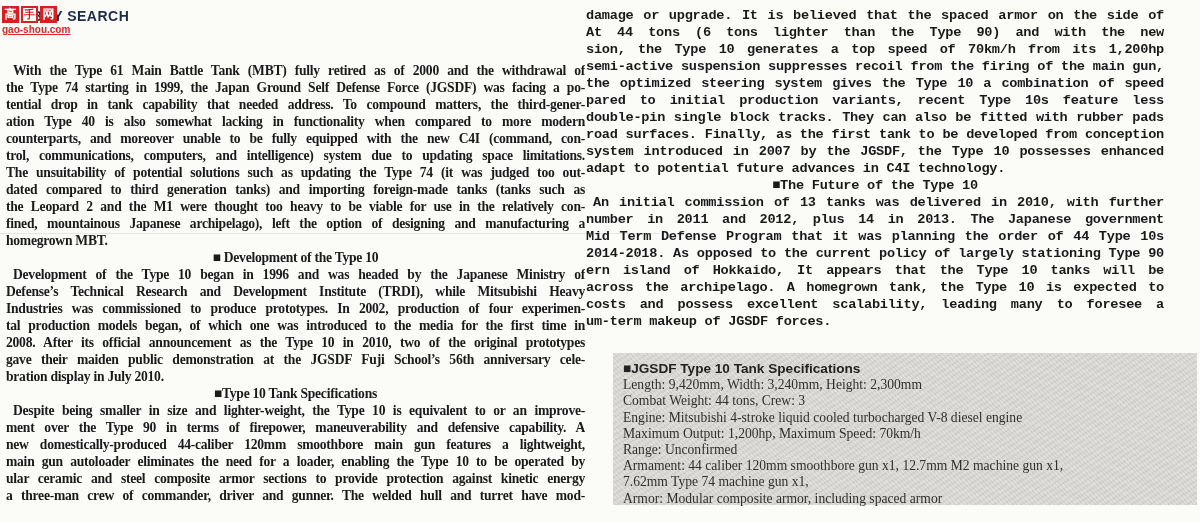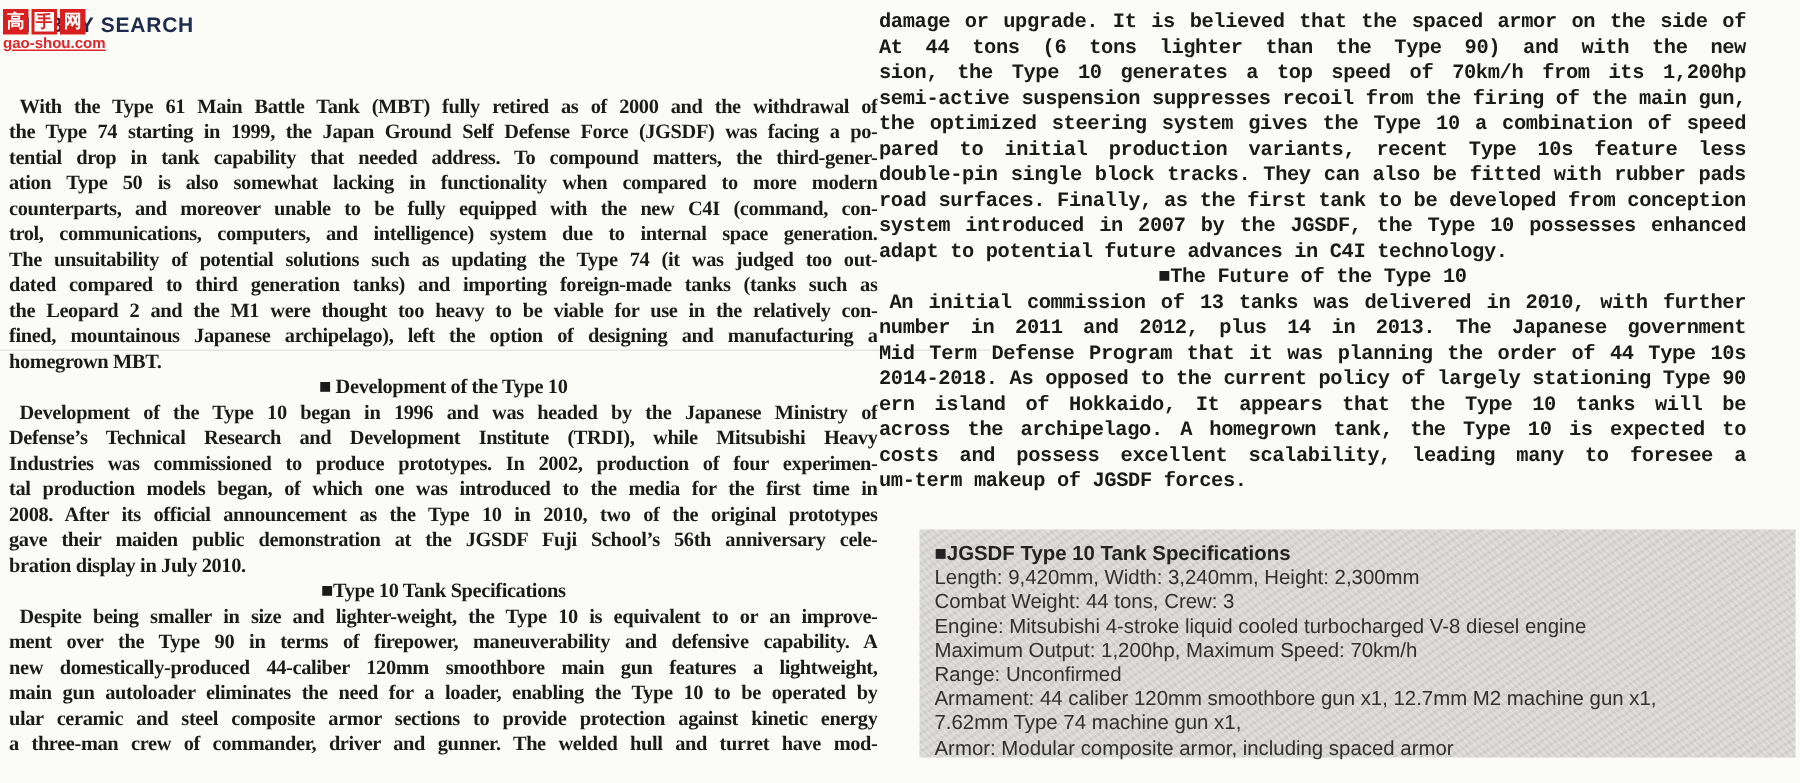--- a/index.html
+++ b/index.html
@@ -42,21 +42,21 @@
       repeating-linear-gradient(-33deg, rgba(120,120,115,0.10) 0 2px, rgba(0,0,0,0) 2px 5px);
     font-family:"Liberation Sans","DejaVu Sans",sans-serif;
     color:#2f2f2f;
     font-size:13.6px;
   }
   .spec-title{
     font-weight:bold;color:#222;
     height:16.2px;line-height:16.2px;overflow:hidden;
   }
   .spec-line{
-    height:16.2px;line-height:16.2px;overflow:hidden;white-space:nowrap;
+    height:16.2px;line-height:16.2px;overflow:hidden;white-space:nowrap;font-family:Liberation Serif, serif;
   }
   
   .watermark{position:absolute;left:2px;top:4px;width:170px;height:34px;z-index:5;}
   .wm-overlay-text{
     position:absolute;left:8px;top:4px;z-index:1;
     font-family:"Liberation Sans","DejaVu Sans",sans-serif;
     font-weight:bold;font-size:14px;letter-spacing:0.5px;
     color:#1d2b4a;white-space:nowrap;
   }
   .wm-sq{
@@ -81,23 +81,23 @@
 
 <div class="page">
 
   <div class="scan-fold"></div>
 
   <div class="col col-left" id="left-col">
       <div class="para">
         <div class="line indent">With the Type 61 Main Battle Tank (MBT) fully retired as of 2000 and the withdrawal of</div>
         <div class="line">the Type 74 starting in 1999, the Japan Ground Self Defense Force (JGSDF) was facing a po-</div>
         <div class="line">tential drop in tank capability that needed address. To compound matters, the third-gener-</div>
-        <div class="line">ation Type 50 is also somewhat lacking in functionality when compared to more modern</div>
+        <div class="line">ation Type 40 is also somewhat lacking in functionality when compared to more modern</div>
         <div class="line">counterparts, and moreover unable to be fully equipped with the new C4I (command, con-</div>
-        <div class="line">trol, communications, computers, and intelligence) system due to internal space generation.</div>
+        <div class="line">trol, communications, computers, and intelligence) system due to updating space limitations.</div>
         <div class="line">The unsuitability of potential solutions such as updating the Type 74 (it was judged too out-</div>
         <div class="line">dated compared to third generation tanks) and importing foreign-made tanks (tanks such as</div>
         <div class="line">the Leopard 2 and the M1 were thought too heavy to be viable for use in the relatively con-</div>
         <div class="line">fined, mountainous Japanese archipelago), left the option of designing and manufacturing a</div>
         <div class="line para-end">homegrown MBT.</div>
       </div>
       <div class="heading">■ Development of the Type 10</div>
       <div class="para">
         <div class="line indent">Development of the Type 10 began in 1996 and was headed by the Japanese Ministry of</div>
         <div class="line">Defense’s Technical Research and Development Institute (TRDI), while Mitsubishi Heavy</div>

